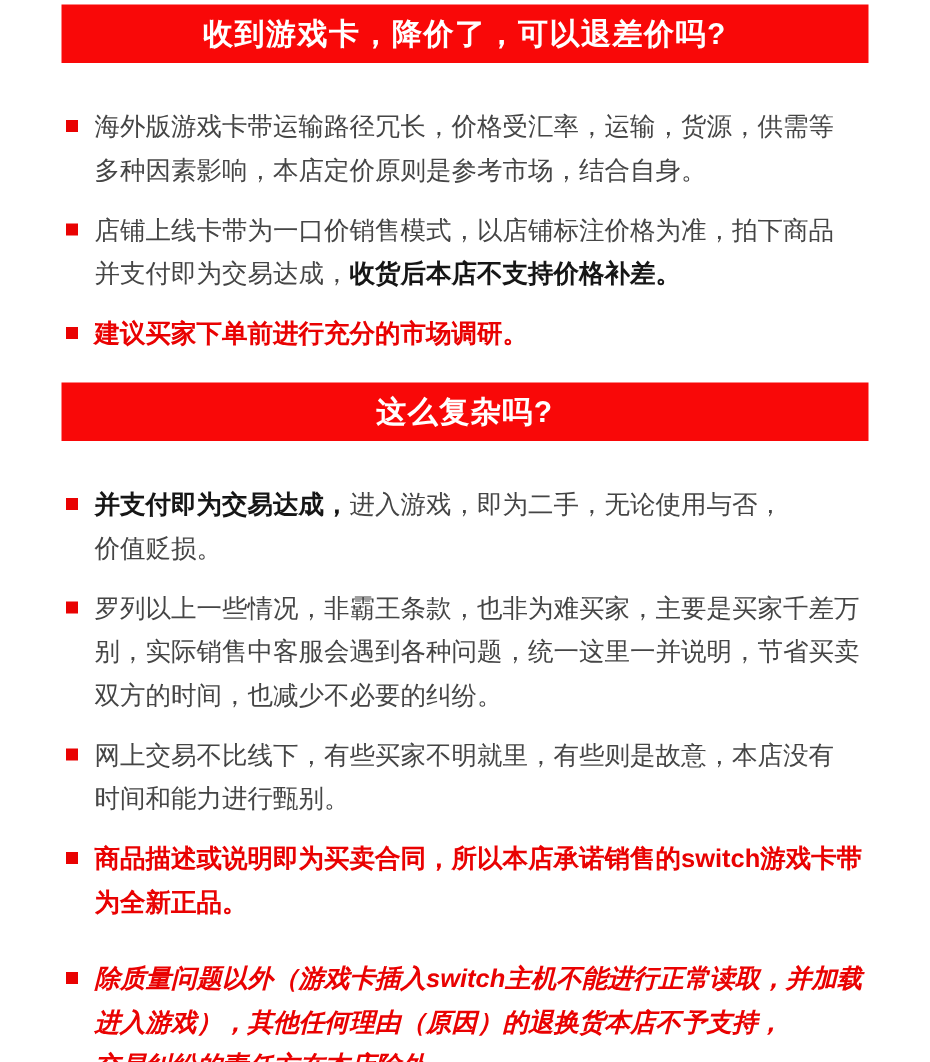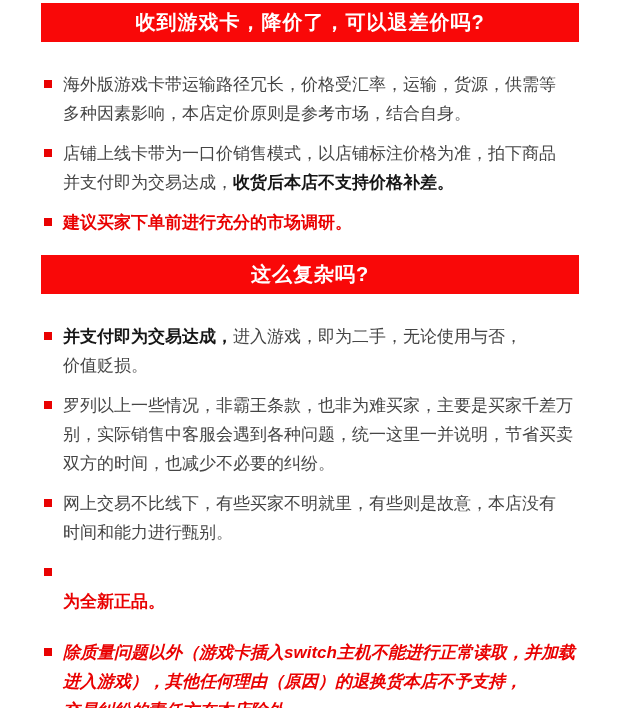--- a/index.html
+++ b/index.html
@@ -117,21 +117,21 @@
       <span>别，实际销售中客服会遇到各种问题，统一这里一并说明，节省买卖</span><br>
       <span>双方的时间，也减少不必要的纠纷。</span>
     </li>
     <li>
       <span class="marker"></span>
       <span>网上交易不比线下，有些买家不明就里，有些则是故意，本店没有</span><br>
       <span>时间和能力进行甄别。</span>
     </li>
     <li class="red">
       <span class="marker"></span>
-      <br>
+      <span>商品描述或说明即为买卖合同，所以本店承诺销售的switch游戏卡带</span><br>
       <span>为全新正品。</span>
     </li>
     <li class="red gap-before">
       <span class="marker"></span>
       <span>除质量问题以外（游戏卡插入switch主机不能进行正常读取，并加载</span><br>
       <span>进入游戏），其他任何理由（原因）的退换货本店不予支持，</span><br>
       <span>交易纠纷的责任方在本店除外。</span>
     </li>
   </ul>
 

